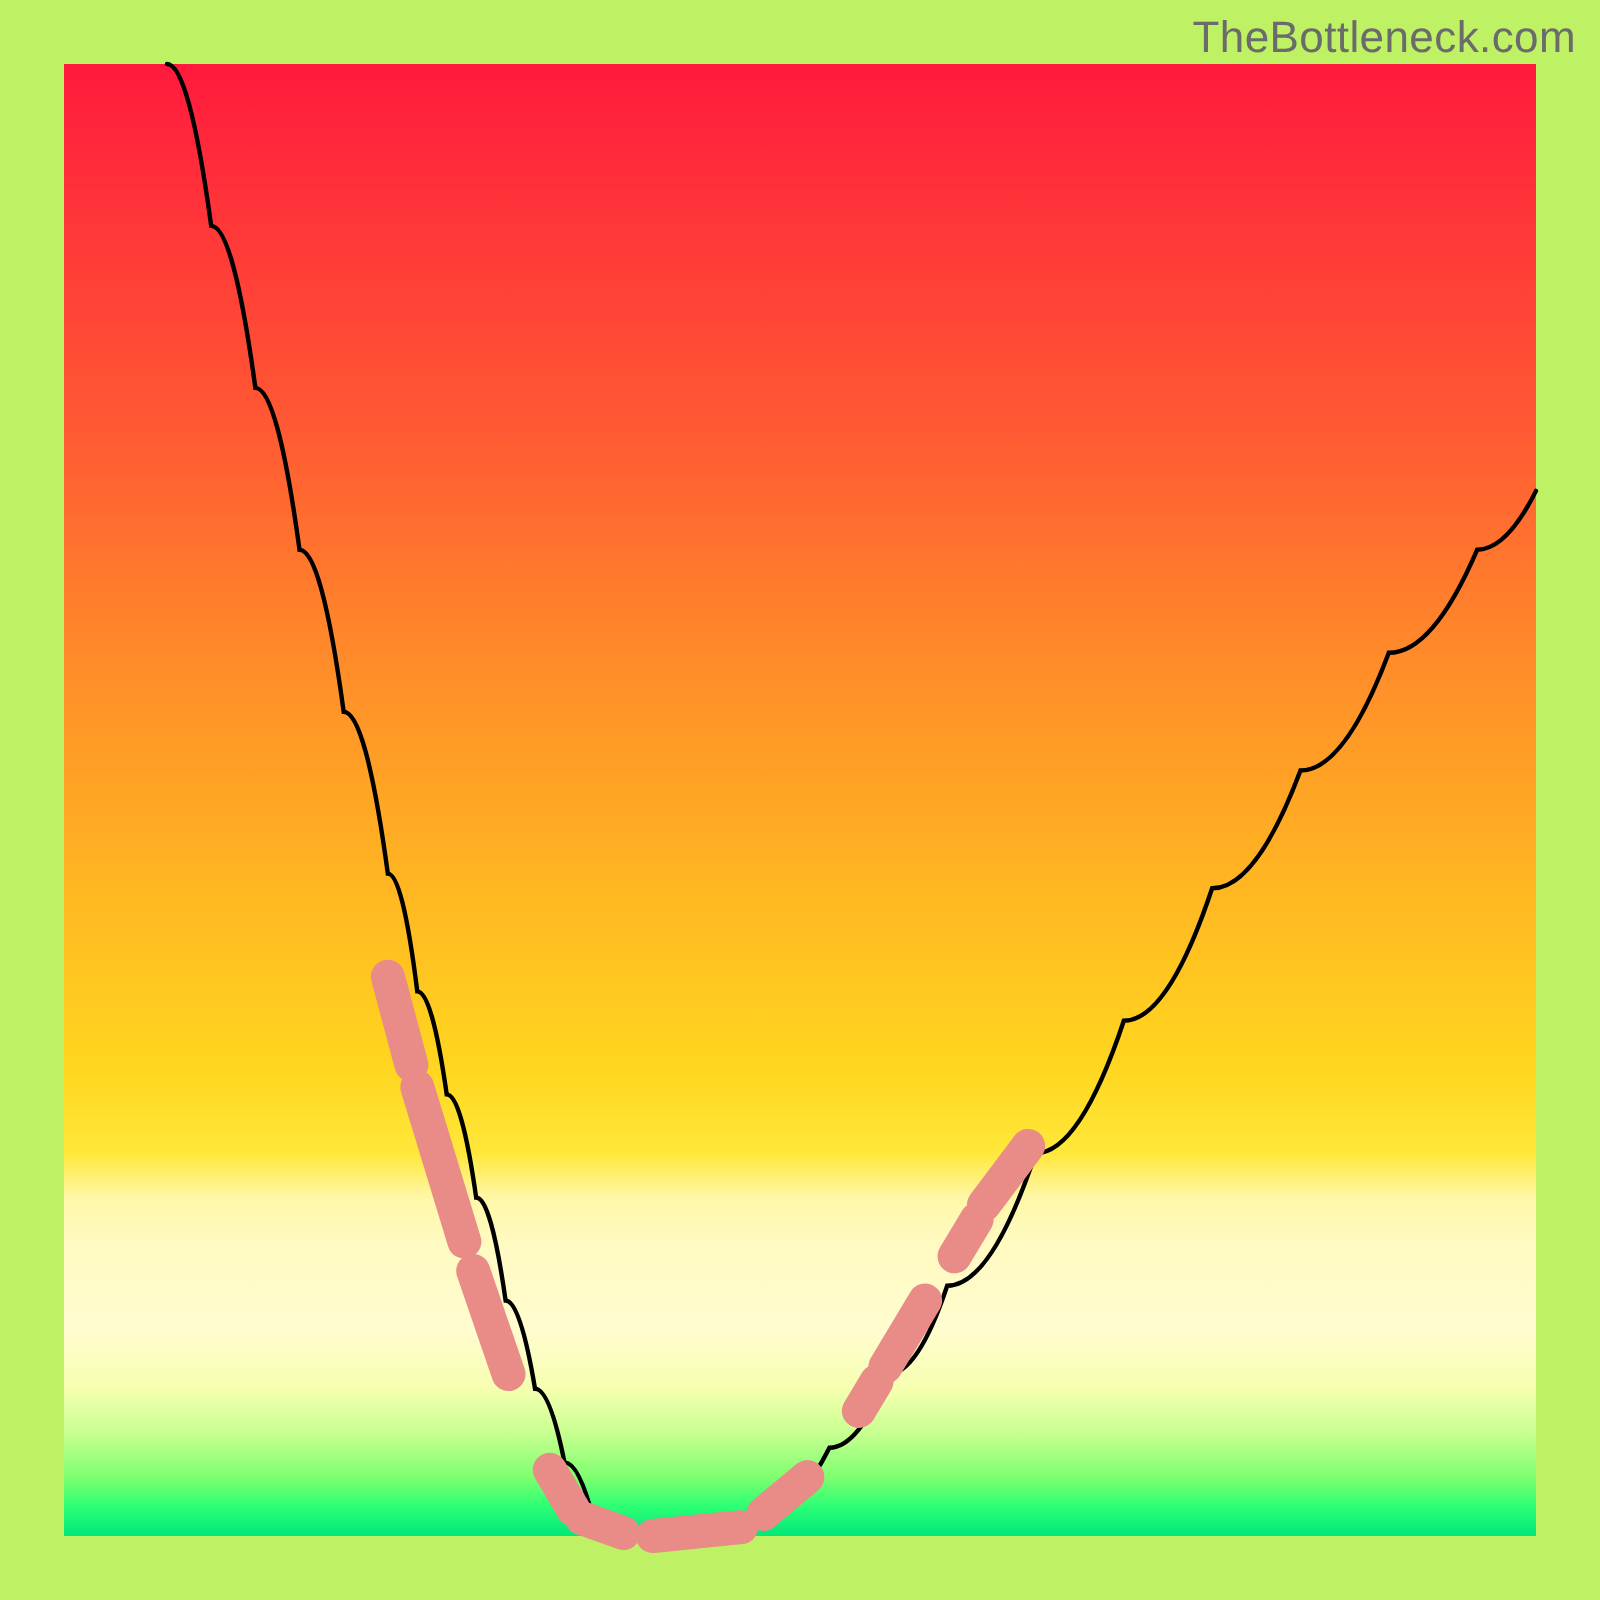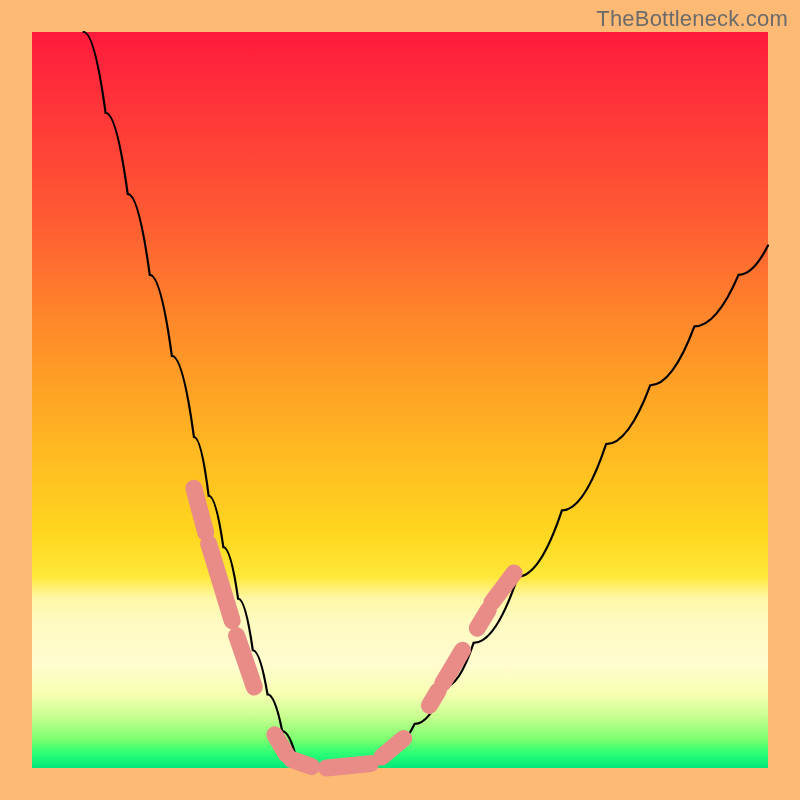--- a/index.html
+++ b/index.html
@@ -10,21 +10,21 @@
     background: #000;
     overflow: hidden;
     font-family: Arial, Helvetica, sans-serif;
   }
   .frame {
     position: absolute;
     left: 0;
     top: 0;
     width: 800px;
     height: 800px;
-    background: #fdba74;
+    background: #bef264;
   }
   .plot {
     position: absolute;
     left: 32px;
     top: 32px;
     width: 736px;
     height: 736px;
     
     background: linear-gradient(
       to bottom,

